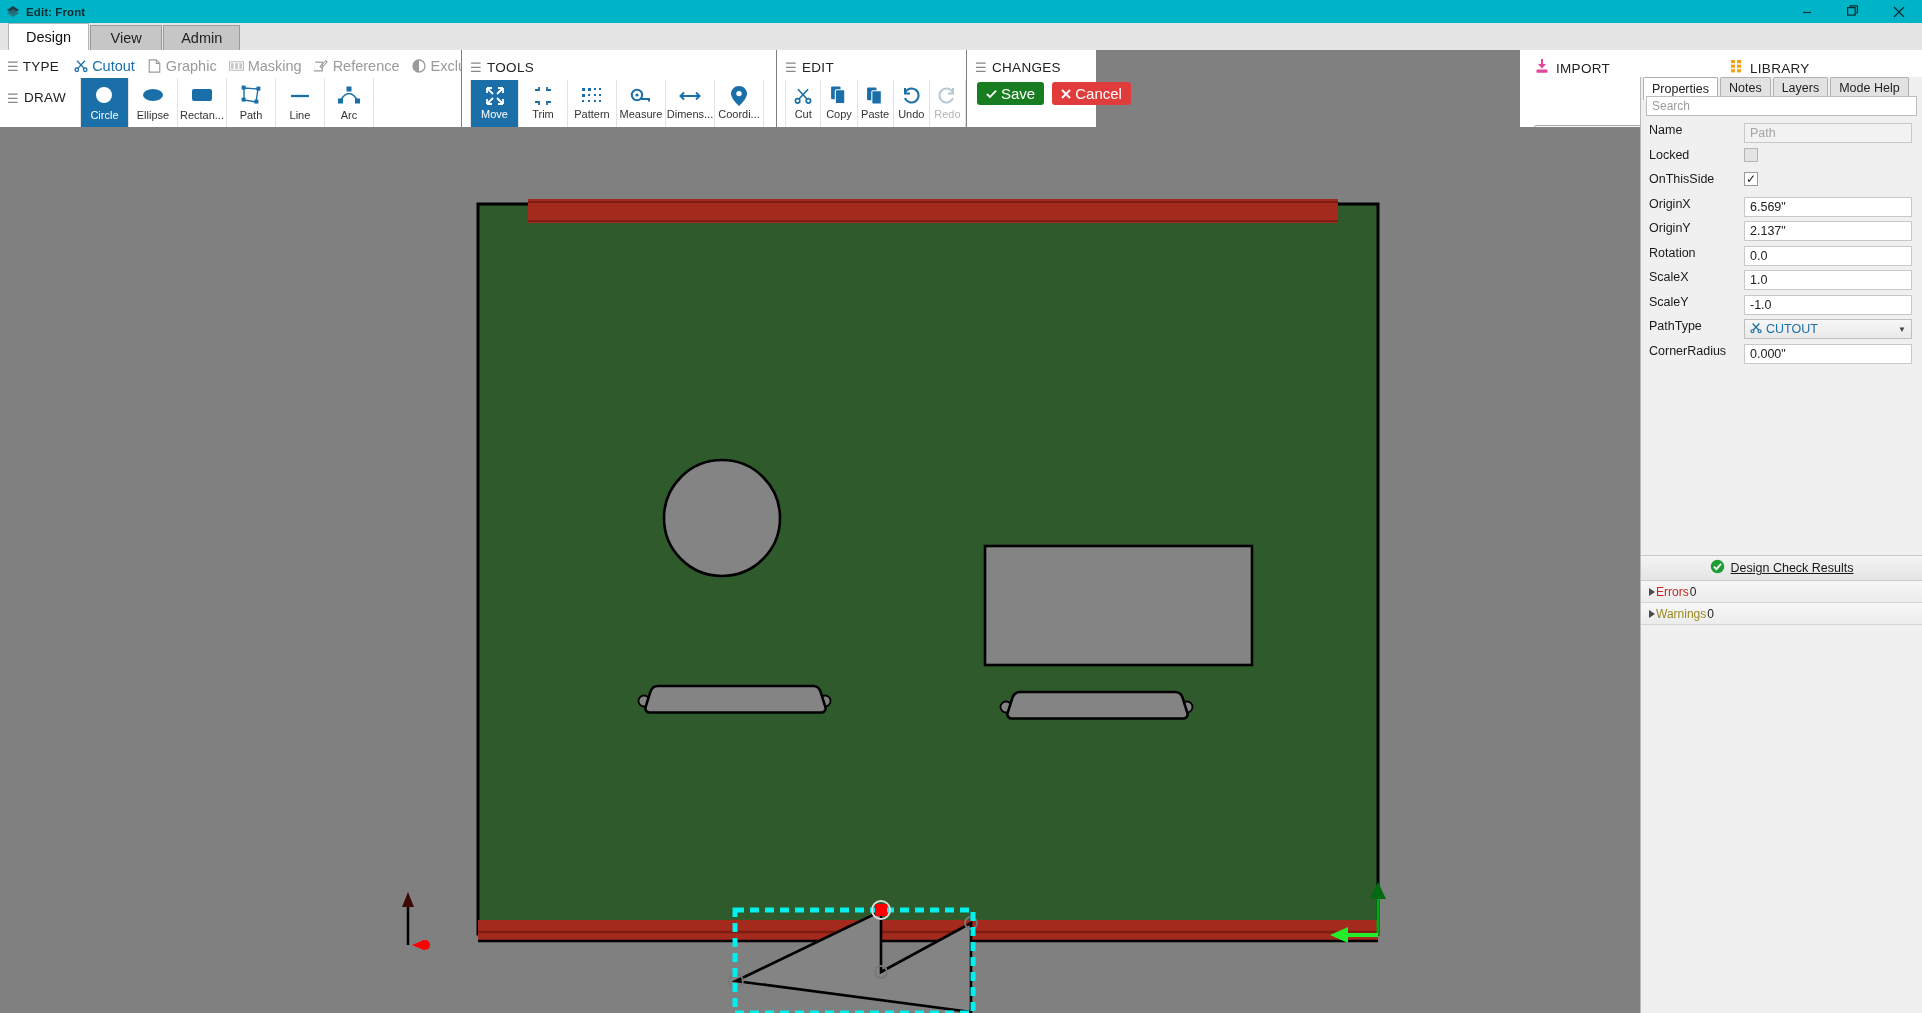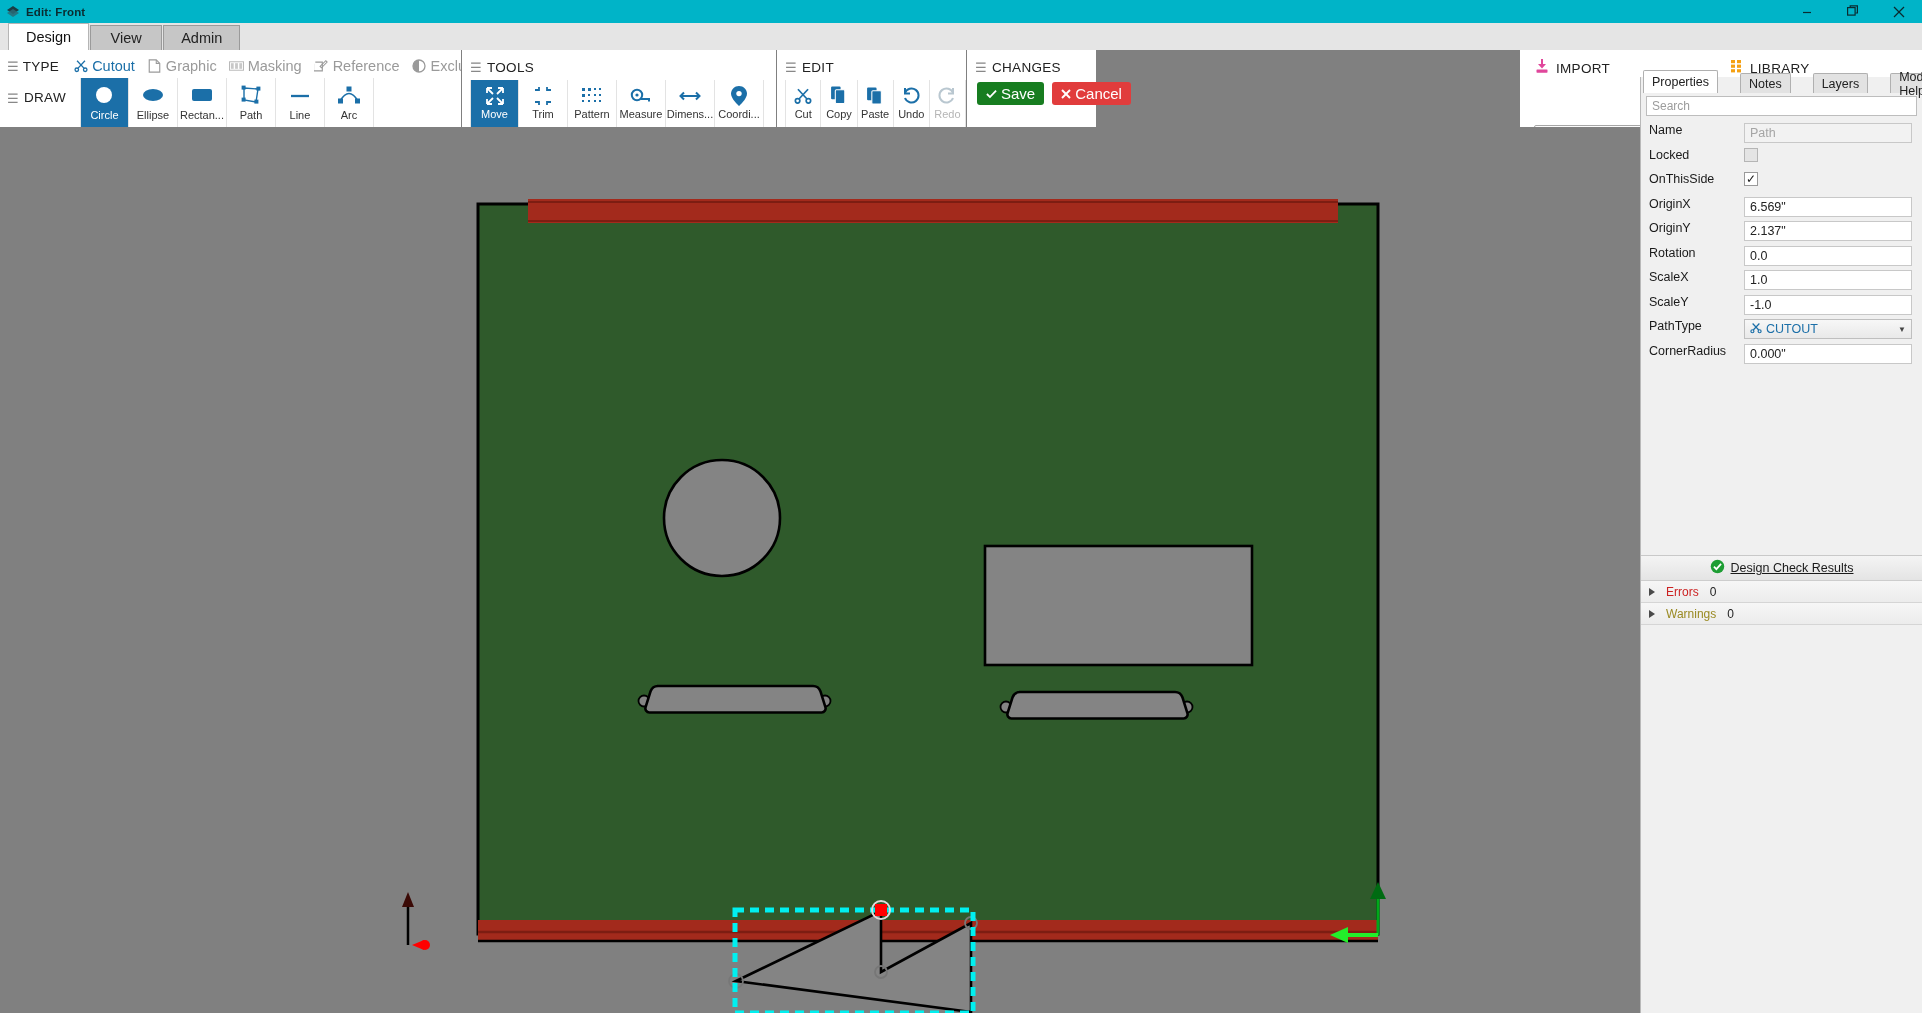--- a/index.html
+++ b/index.html
@@ -148,22 +148,22 @@
   #canvas {
     position: absolute; left: 0; top: 127px; width: 1640px; height: 886px;
     background: #808080; overflow: hidden;
   }
 
   
   #rightdock {
     position: absolute; left: 1640px; top: 77px; width: 282px; height: 936px;
     background: #f0f0f0; border-left: 1px solid #b9b9b9;
   }
-  #proptabs { display: flex; align-items: flex-end; height: 16px; padding-left: 2px;
-    background: #f0f0f0; gap: 20px; }
+  #proptabs { display: flex; height: 16px; padding-left: 2px;
+    background: #f0f0f0; }
   .ptab {
     height: 20px; padding: 0 8px; font-size: 12.5px; color: #222;
     background: #e2e2e2; border: 1px solid #b0b0b0; border-bottom: none;
     display: flex; align-items: center; margin-right: 2px; border-radius: 2px 2px 0 0;
   }
   .ptab.active { background: #fff; height: 23px; }
   #searchwrap { padding: 3px 5px 3px 5px; background: #f0f0f0; }
   #searchbox {
     width: 100%; height: 20px; border: 1px solid #bdbdbd; background: #fff;
     font-size: 12px; color: #333; padding: 0 5px; font-family: "Liberation Sans", sans-serif;
@@ -194,21 +194,21 @@
   #designcheck {
     position: absolute; left: 0; right: 0; top: 478px; border-top: 1px solid #c9c9c9;
   }
   #dc-header {
     height: 25px; background: linear-gradient(#f4f4f4,#e4e4e4);
     display: flex; align-items: center; justify-content: center; gap: 6px;
     border-bottom: 1px solid #cdcdcd;
   }
   #dc-header .dc-title { font-size: 12.5px; color: #1a1a1a; text-decoration: underline; }
   .dcrow {
-    height: 22px; display: flex; align-items: center; gap: 11px; padding-left: 8px;
+    height: 22px; display: flex; align-items: center; gap: 1px; padding-left: 8px;
     background: linear-gradient(#f6f6f6,#ececec); border-bottom: 1px solid #d5d5d5;
     font-size: 12px;
   }
   .dcrow .tri { width: 0; height: 0; border-left: 6px solid #4a4a4a;
     border-top: 4.5px solid transparent; border-bottom: 4.5px solid transparent; }
   .dcrow .err { color: #cc2222; }
   .dcrow .warn { color: #9a8a22; }
   .dcrow .cnt { color: #222; }
 </style>
 </head>

